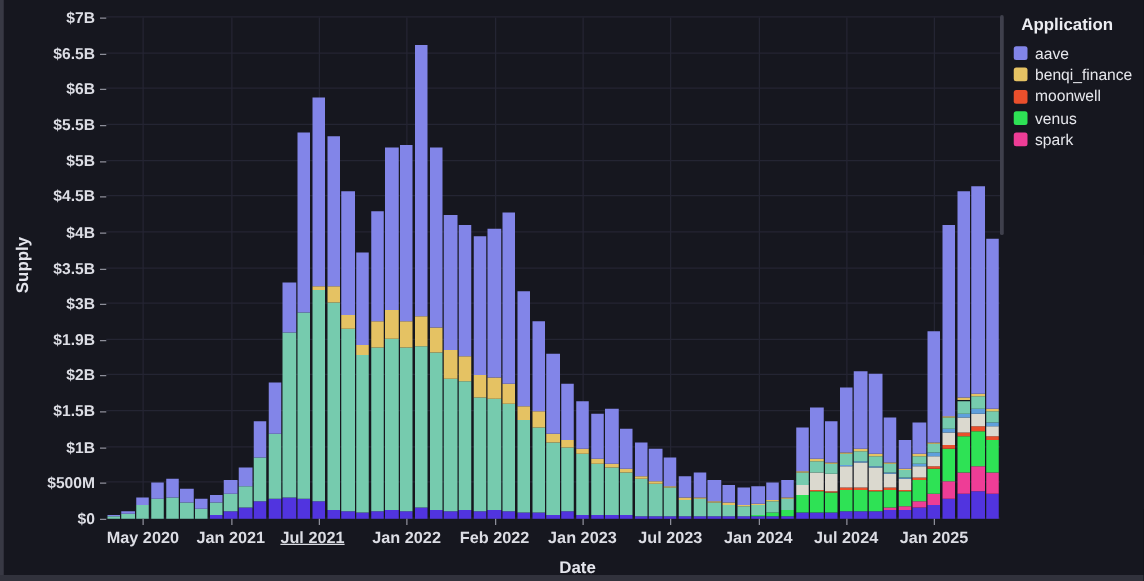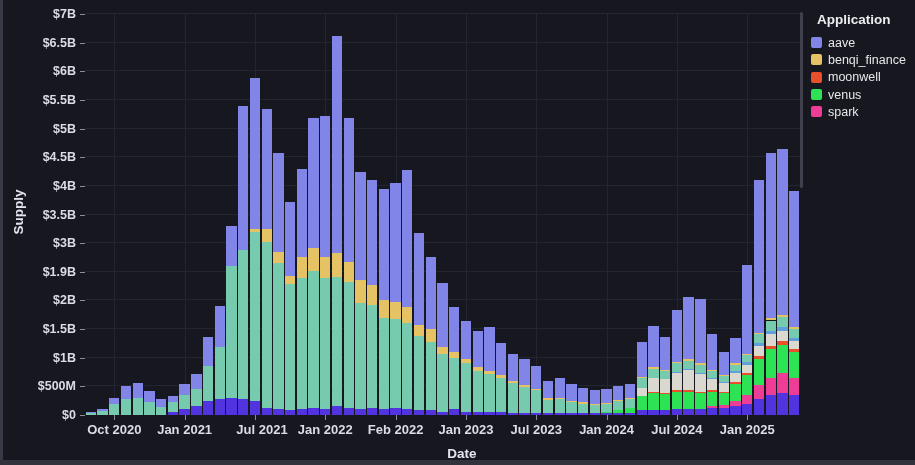--- a/index.html
+++ b/index.html
@@ -378,25 +378,25 @@
       <div class="ytick-label" style="top: 91.9286px;">$5.5B</div>
       <div class="tick-dash-y" style="left: 80px; top: 99.9286px;"></div>
       <div class="ytick-label" style="top: 63.2857px;">$6B</div>
       <div class="tick-dash-y" style="left: 80px; top: 71.2857px;"></div>
       <div class="ytick-label" style="top: 34.6429px;">$6.5B</div>
       <div class="tick-dash-y" style="left: 80px; top: 42.6429px;"></div>
       <div class="ytick-label" style="top: 6px;">$7B</div>
       <div class="tick-dash-y" style="left: 80px; top: 14px;"></div>
     </div>
   <div id="xaxis">
-      <div class="xtick-label" style="left: 76.3033px; top: 422px;">Oct 2020</div>
+      <div class="xtick-label" style="left: 76.3033px; top: 422px;">May 2020</div>
       <div class="tick-dash-x" style="left: 114.303px; top: 415px;"></div>
       <div class="xtick-label" style="left: 146.631px; top: 422px;">Jan 2021</div>
       <div class="tick-dash-x" style="left: 184.631px; top: 415px;"></div>
-      <div class="xtick-label" style="left: 224px; top: 422px;">Jul 2021</div>
+      <div class="xtick-label" style="left: 212px; top: 422px; text-decoration: underline;">Jul 2021</div>
       <div class="tick-dash-x" style="left: 254.959px; top: 415px;"></div>
       <div class="xtick-label" style="left: 287.287px; top: 422px;">Jan 2022</div>
       <div class="tick-dash-x" style="left: 325.287px; top: 415px;"></div>
       <div class="xtick-label" style="left: 357.615px; top: 422px;">Feb 2022</div>
       <div class="tick-dash-x" style="left: 395.615px; top: 415px;"></div>
       <div class="xtick-label" style="left: 427.943px; top: 422px;">Jan 2023</div>
       <div class="tick-dash-x" style="left: 465.943px; top: 415px;"></div>
       <div class="xtick-label" style="left: 498.27px; top: 422px;">Jul 2023</div>
       <div class="tick-dash-x" style="left: 536.27px; top: 415px;"></div>
       <div class="xtick-label" style="left: 568.598px; top: 422px;">Jan 2024</div>

